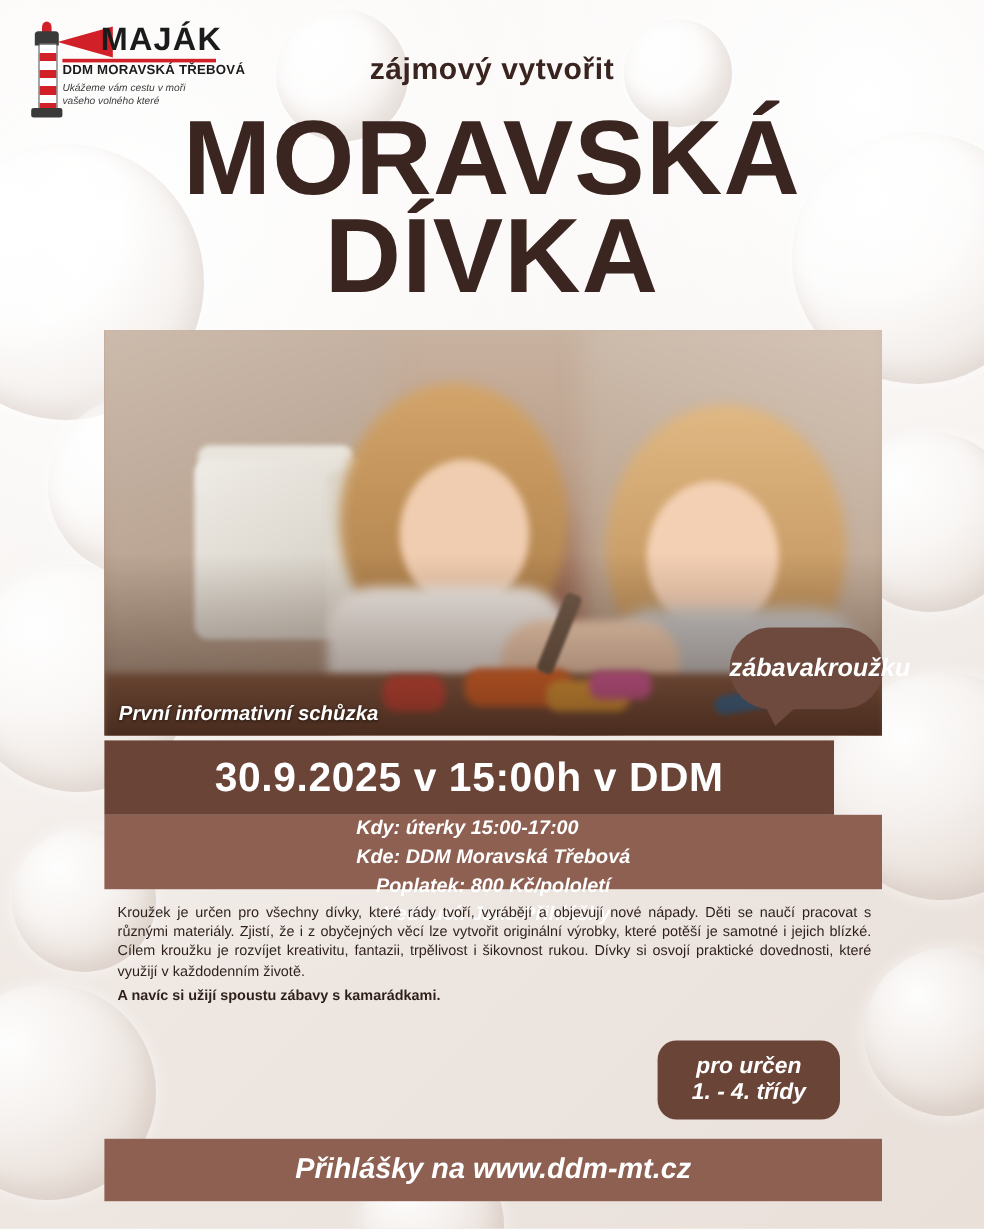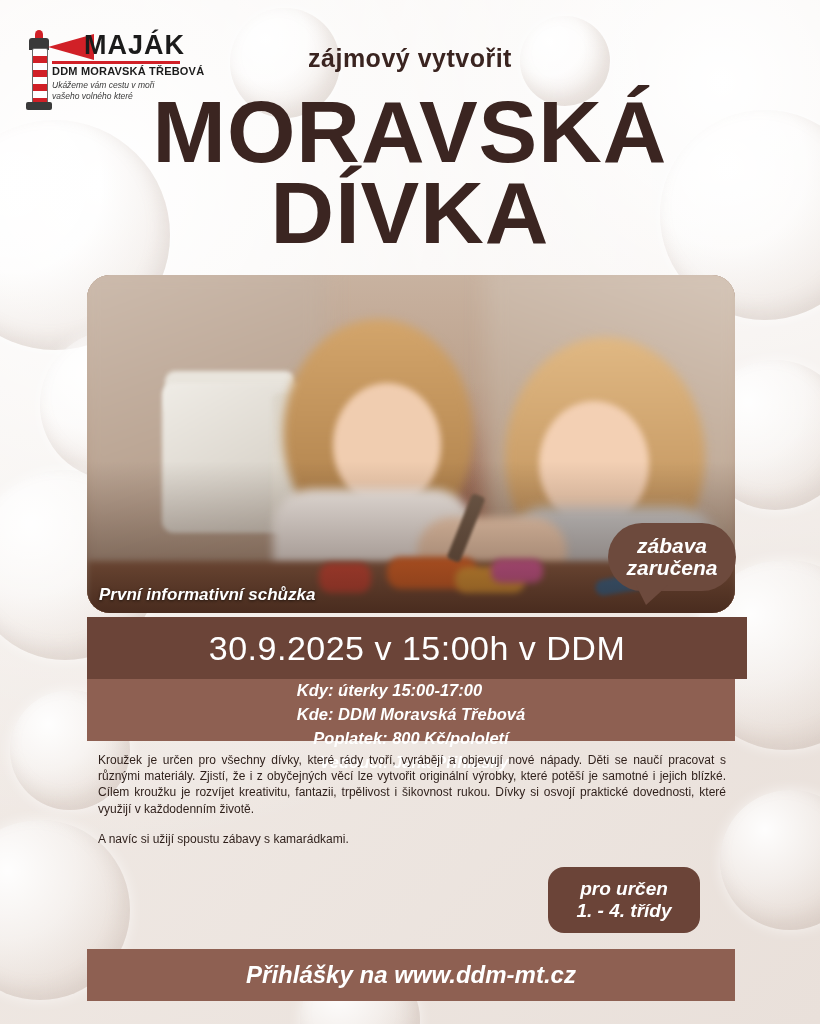--- a/index.html
+++ b/index.html
@@ -30,21 +30,21 @@
     border-radius: 50%;
     background: radial-gradient(circle at 32% 28%, rgba(255,255,255,0.95) 0%, rgba(255,255,255,0.42) 38%, rgba(226,214,206,0.30) 68%, rgba(198,182,172,0.20) 100%);
     box-shadow: inset -6px -8px 18px rgba(160,140,130,0.18), 0 0 14px rgba(255,255,255,0.6);
     pointer-events: none;
   }
 
   
   .logo {
     position: absolute;
     left: 22px;
-    top: 28px;
+    top: 16px;
     width: 160px;
     height: 86px;
   }
   .logo-tower {
     position: absolute;
     left: 4px;
     top: 2px;
     width: 26px;
     height: 80px;
   }
@@ -167,21 +167,20 @@
 
   
   .photo-wrap {
     position: absolute;
     left: 87px;
     top: 275px;
     width: 648px;
     height: 338px;
     overflow: hidden;
     background: #8a6a58;
-    border-radius: 23px;
   }
   .photo {
     position: absolute;
     inset: 0;
     background:
       radial-gradient(ellipse at 20% 92%, rgba(120,60,40,0.55) 0%, rgba(120,60,40,0) 52%),
       radial-gradient(ellipse at 78% 95%, rgba(150,60,50,0.5) 0%, rgba(150,60,50,0) 50%),
       linear-gradient(180deg, #c8b2a0 0%, #b99d87 42%, #9d7b63 70%, #7d5a47 100%);
   }
   
@@ -229,52 +228,51 @@
   .fun-badge {
     position: absolute;
     left: 608px;
     top: 523px;
     width: 128px;
     height: 68px;
     background: #6d4a3d;
     border-radius: 34px;
     color: #ffffff;
     display: flex;
-    flex-direction: column;
+    flex-direction: row;
     align-items: center;
-    justify-content: center;
     font-size: 21px;
     font-weight: bold;
     line-height: 1.05;
     font-style: italic;
   }
   .fun-badge .tail {
     position: absolute;
     left: 28px;
     bottom: -14px;
     width: 0; height: 0;
     border-left: 10px solid transparent;
     border-right: 22px solid transparent;
     border-top: 20px solid #6d4a3d;
   }
 
   
   .date-bar {
     position: absolute;
     left: 87px;
     top: 617px;
-    width: 660px;
+    width: 608px;
     height: 62px;
     background: #6b4438;
     color: #ffffff;
     display: flex;
     align-items: center;
     justify-content: center;
     font-size: 34px;
-    font-weight: normal;
+    font-weight: bold;
     letter-spacing: 0.5px;
   }
 
   
   .info-bar {
     position: absolute;
     left: 87px;
     top: 679px;
     width: 648px;
     height: 62px;
@@ -298,21 +296,21 @@
     position: absolute;
     left: 98px;
     top: 752px;
     width: 628px;
     color: #2e1f1a;
     font-size: 12px;
     line-height: 1.35;
     text-align: justify;
   }
   .body-block p { margin: 0; }
-  .body-block p.last { text-align: left; margin-top: 14px; }
+  .body-block p.last { text-align: left; margin-top: 4px; font-weight: bold; }
 
   
   .kids-badge {
     position: absolute;
     left: 548px;
     top: 867px;
     width: 152px;
     height: 66px;
     background: #6b4438;
     border-radius: 16px;
@@ -403,21 +401,21 @@
       <div class="ph ph-craft4"></div>
       <div class="ph ph-brush"></div>
       <div class="ph ph-scissors"></div>
     </div>
     <div class="photo-vignette"></div>
     <div class="photo-caption">První informativní schůzka</div>
   </div>
 
   <div class="fun-badge">
     <span>zábava</span>
-    <span>zaručena</span>
+    <span>kroužku</span>
     <span class="tail"></span>
   </div>
 
   <div class="date-bar">
     <span>30.9.2025 v 15:00h v DDM</span>
   </div>
 
   <div class="info-bar">
     <div class="info-col">
       <div>Kdy: úterky 15:00-17:00</div>

